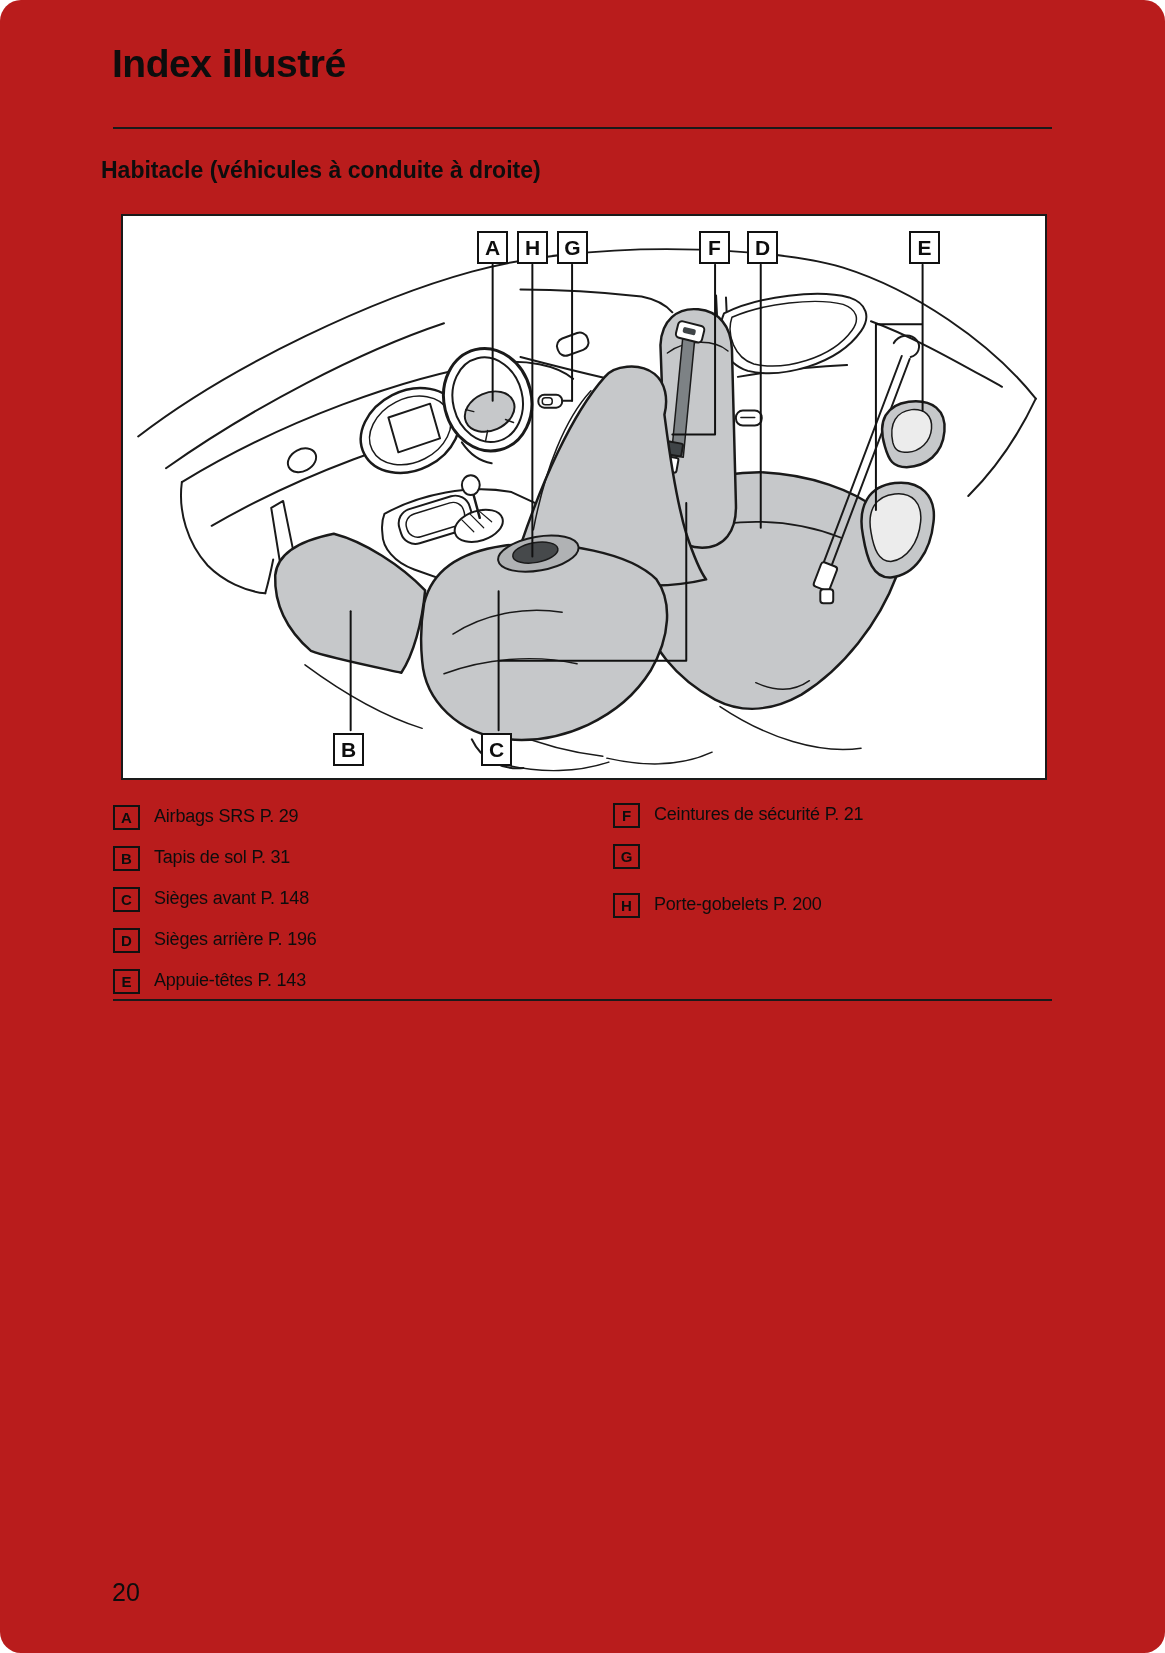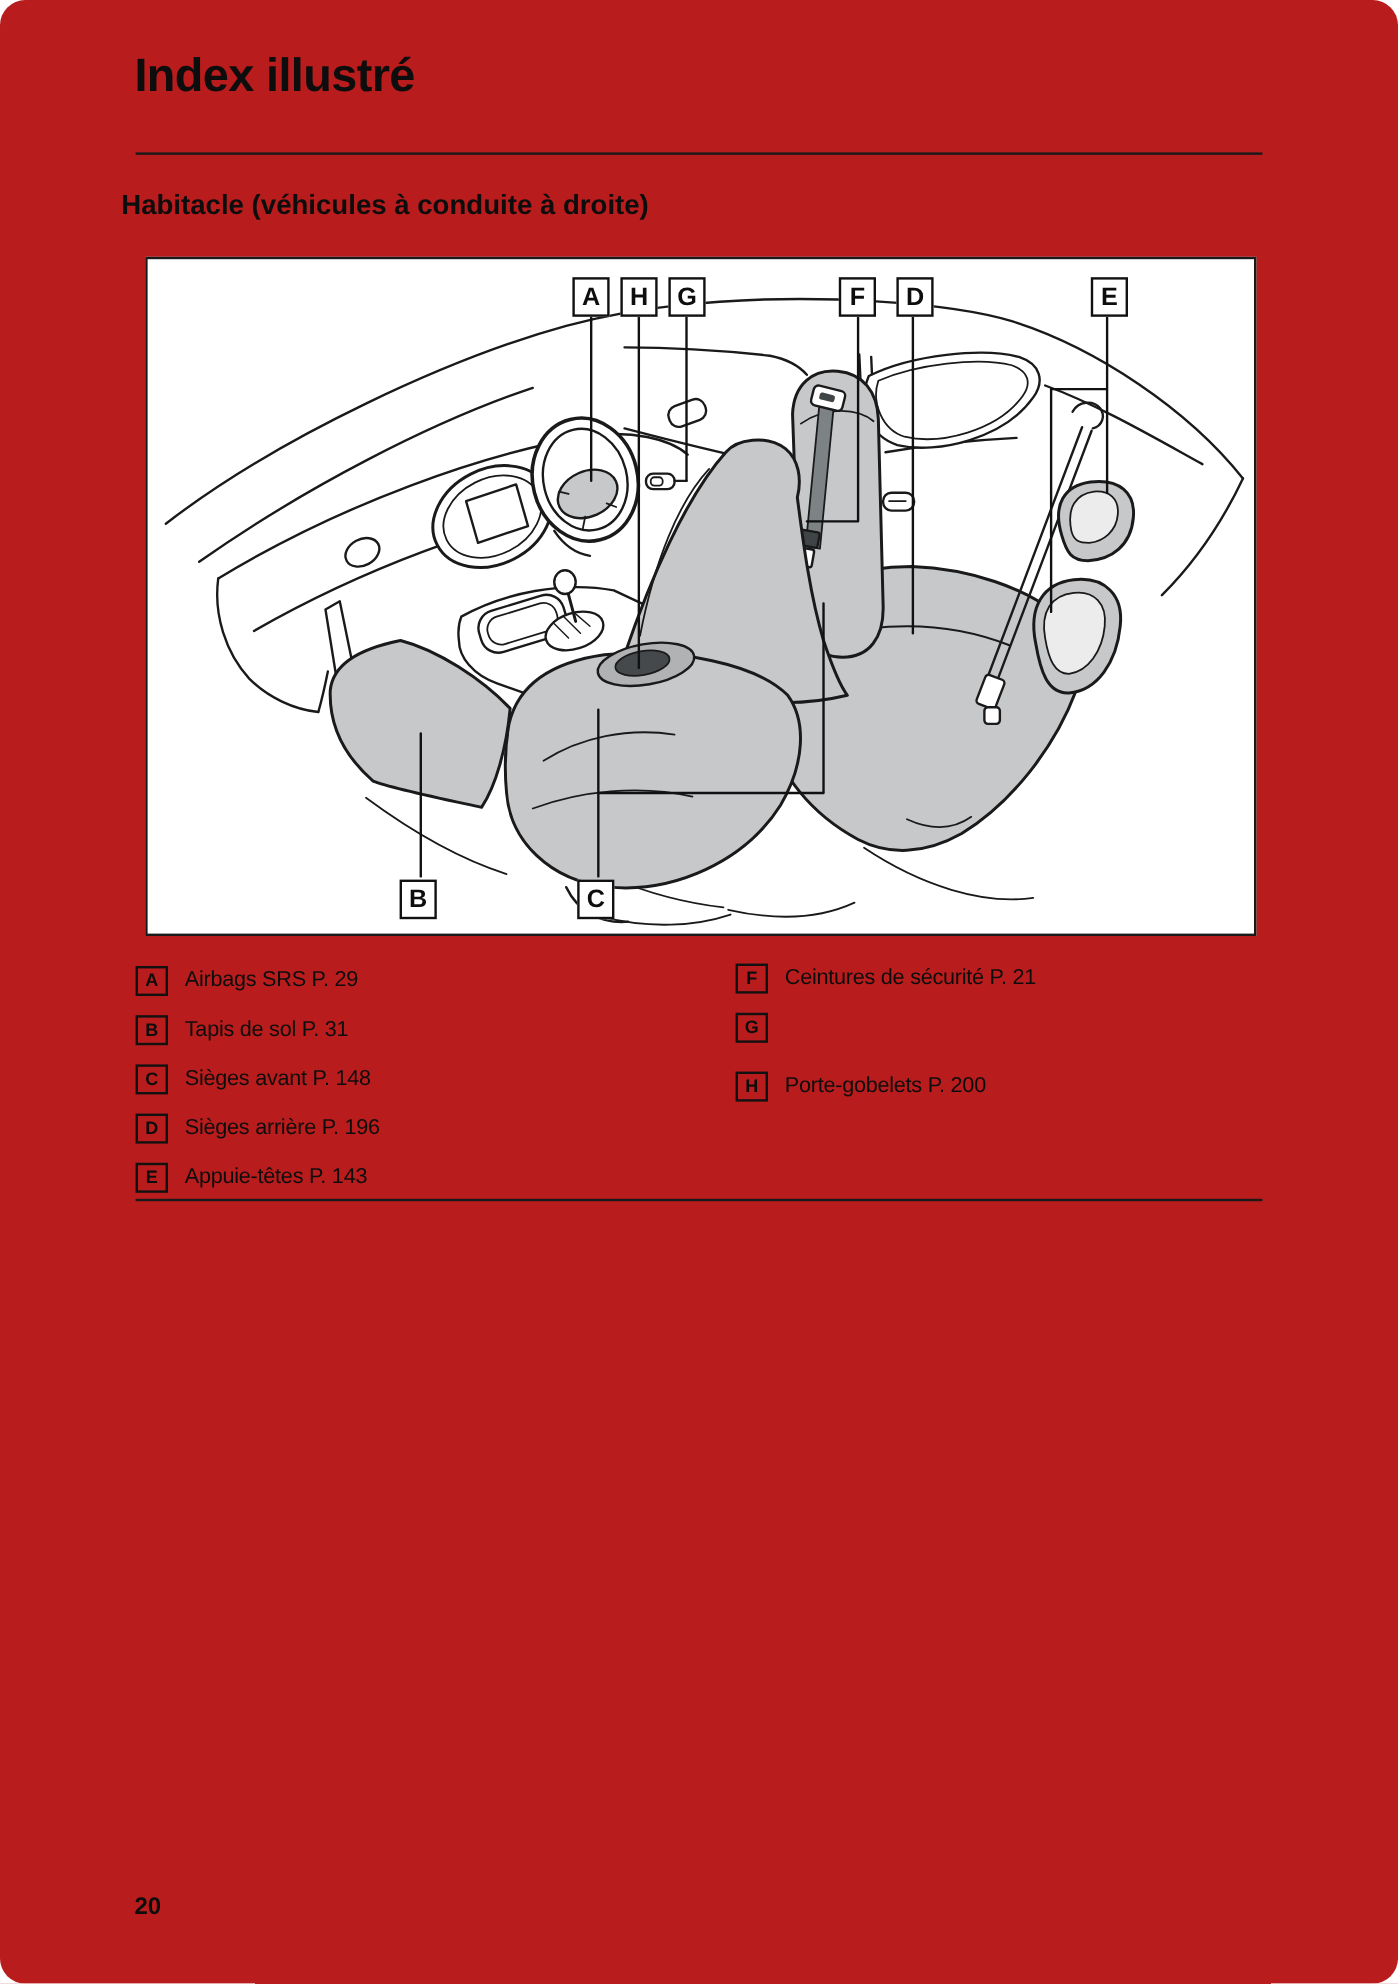--- a/index.html
+++ b/index.html
@@ -20,21 +20,21 @@
   .legend{position:absolute;}
   .lcol-left{left:113px;top:803px;width:470px;}
   .lcol-right{left:613px;top:801px;width:430px;}
   .lrow{display:flex;align-items:flex-start;margin-bottom:14px;}
   .lb{flex-shrink:0;width:23px;height:21px;border:2px solid #111;margin-right:14px;margin-top:2px;
       display:flex;align-items:center;justify-content:center;
       font-size:15px;font-weight:bold;color:#0d0d0d;}
   .lt{font-size:18px;line-height:26px;color:#0d0d0d;letter-spacing:-0.2px;}
   .l2{display:block;}
   .gap-after{margin-bottom:22px;}
-  .pagenum{position:absolute;left:112px;top:1578px;font-size:20px;font-weight:bold;color:#0d0d0d;}
+  .pagenum{position:absolute;left:112px;top:1578px;font-size:25px;font-weight:normal;color:#0d0d0d;}
 </style>
 </head>
 <body>
 
 <div class="page">
 
   <div class="title">Index illustré</div>
   <div class="rule rule-title"></div>
   <div class="heading">Habitacle (véhicules à conduite à droite)</div>
 

